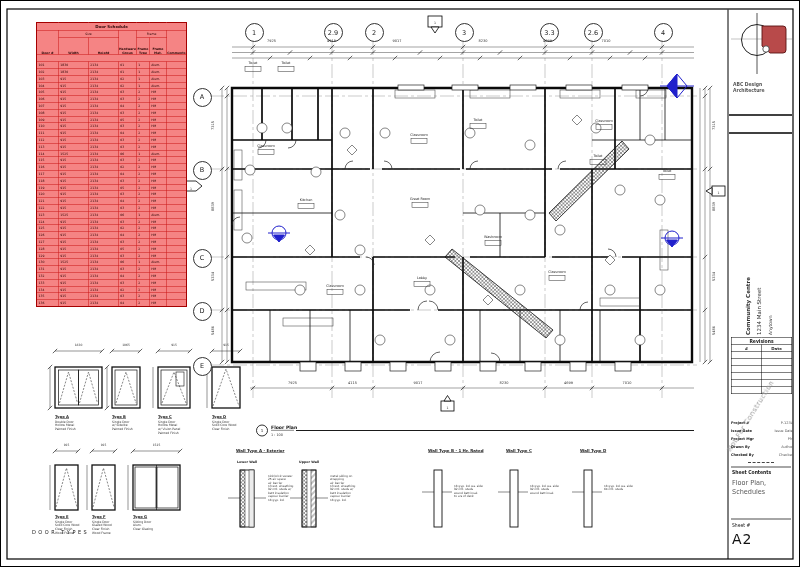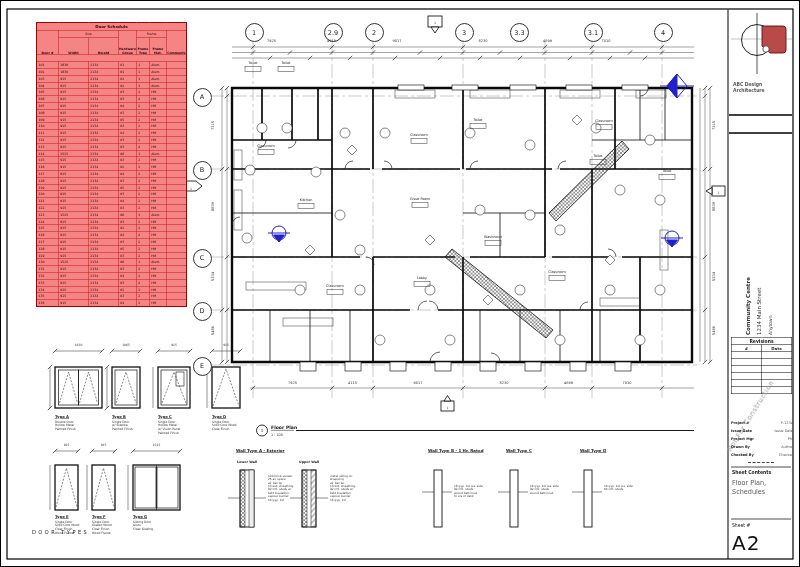--- a/index.html
+++ b/index.html
@@ -39,21 +39,21 @@
 
   
   .tb-company{font-size:9px;line-height:1.3;font-weight:bold;filter:blur(1px);color:#555}
   .tb-field{display:flex;justify-content:space-between;height:16px;font-size:7px}
   .tb-field .l{font-weight:bold;color:#222}
   .tb-field .v{filter:blur(.8px);color:#555}
   #rev{border-collapse:collapse;width:122px;table-layout:fixed}
   #rev th,#rev td{border:1px solid #000;font-size:8px;padding:0;height:13px;text-align:center;color:#222}
   #rev .rt{font-size:9px;font-weight:bold;height:14px}
   .watermark{left:729px;top:447px;width:125px;transform-origin:0 50%;transform:rotate(-58deg);font-size:7px;color:#9a9a9a;letter-spacing:.5px;filter:blur(.3px);white-space:nowrap}
-  .sheetnum{font-size:20px;color:#111;letter-spacing:1px}
+  .sheetnum{font-size:14px;color:#111;letter-spacing:1px}
   .doortypes-ttl{font-size:10px;letter-spacing:5px;color:#222;white-space:nowrap}
 </style>
 </head>
 <body>
 
 <div class="frame"></div>
 
 <svg class="abs" style="left:0;top:0" width="800" height="567" viewBox="0 0 800 567">
   <defs>
     <pattern id="hd" width="4" height="4" patternUnits="userSpaceOnUse" patternTransform="rotate(45)">
@@ -829,25 +829,25 @@
   </div>
 <div class="gbub" style="left:323.5px;top:23px">
     <span>2.9</span>
   </div>
 <div class="gbub" style="left:364.5px;top:23px">
     <span>2</span>
   </div>
 <div class="gbub" style="left:454.5px;top:23px">
     <span>3</span>
   </div>
-<div class="gbub" style="left:510px;top:23px">
+<div class="gbub" style="left:540px;top:23px">
     <span>3.3</span>
   </div>
 <div class="gbub" style="left:583.5px;top:23px">
-    <span>3.1</span>
+    <span>2.6</span>
   </div>
 <div class="gbub" style="left:653.5px;top:23px">
     <span>4</span>
   </div>
 <div class="gbub" style="left:192.5px;top:87.5px">
     <span>A</span>
   </div>
 <div class="gbub" style="left:192.5px;top:160.5px">
     <span>B</span>
   </div>

